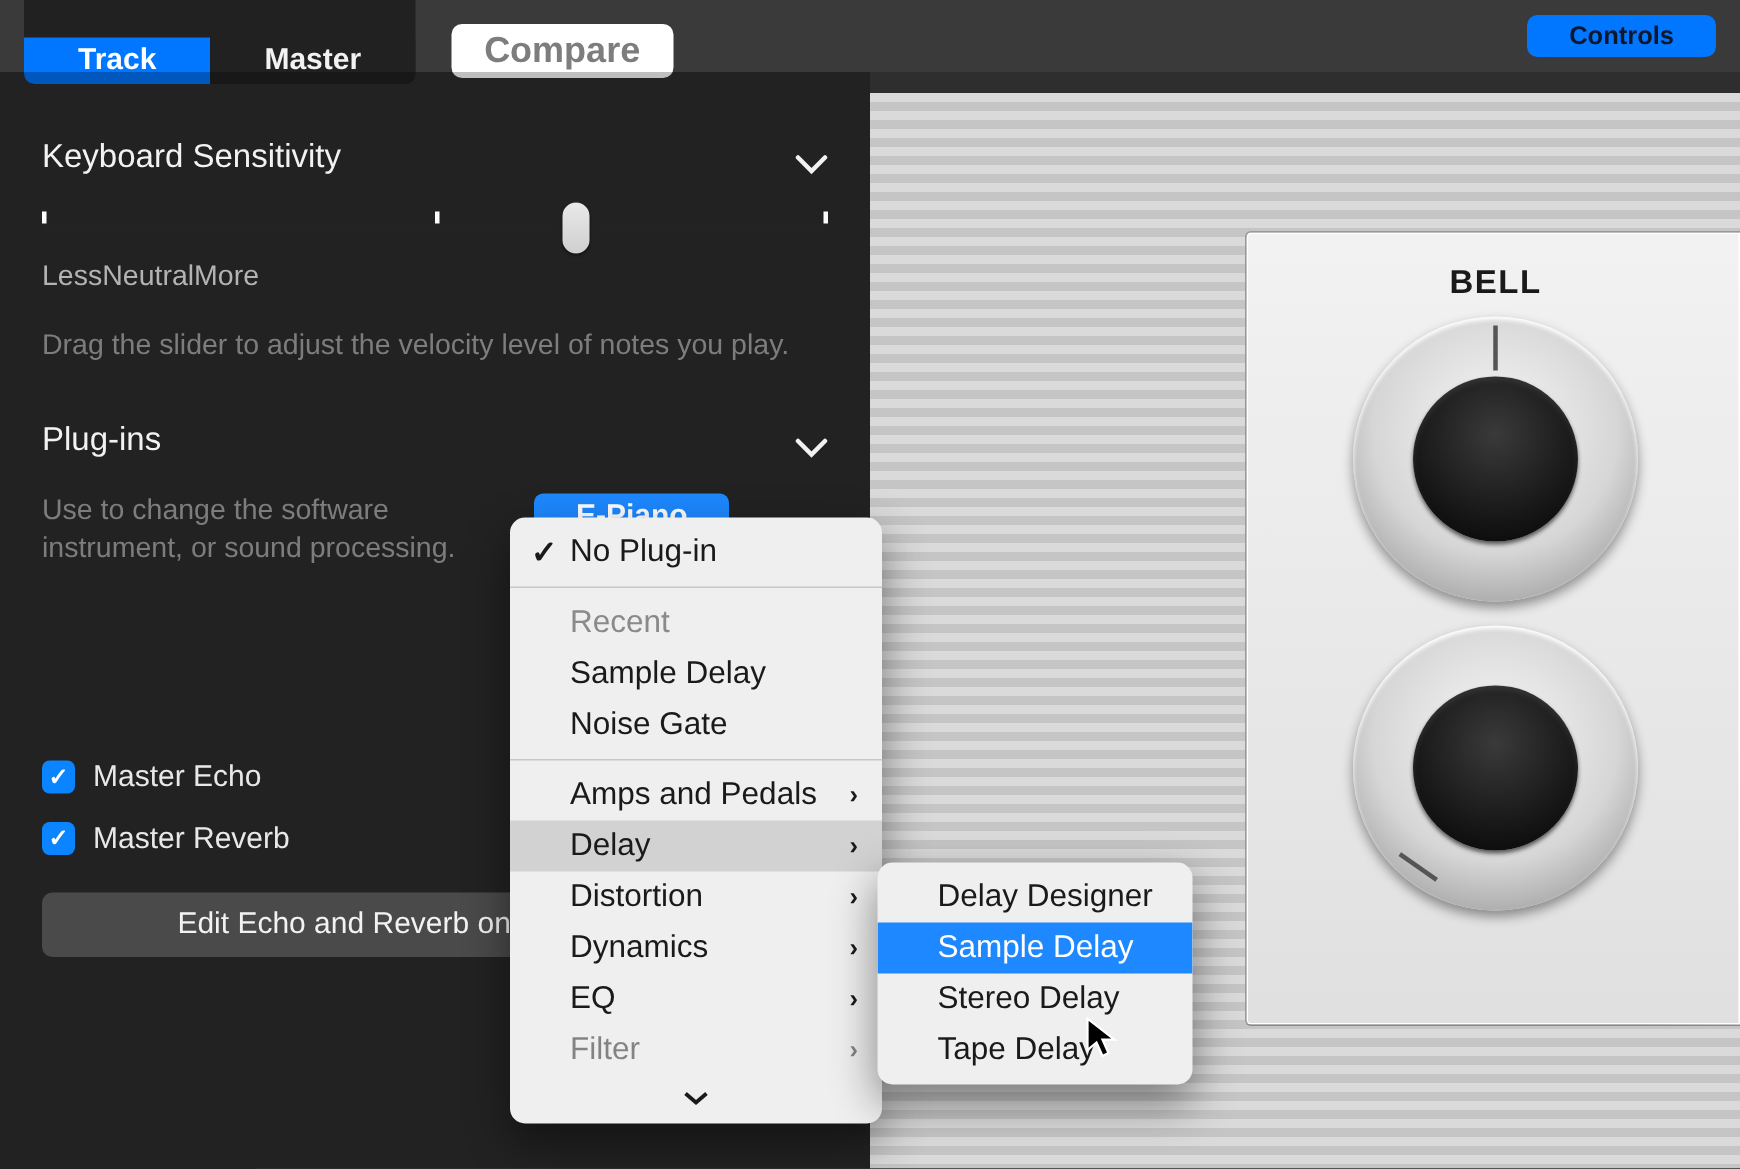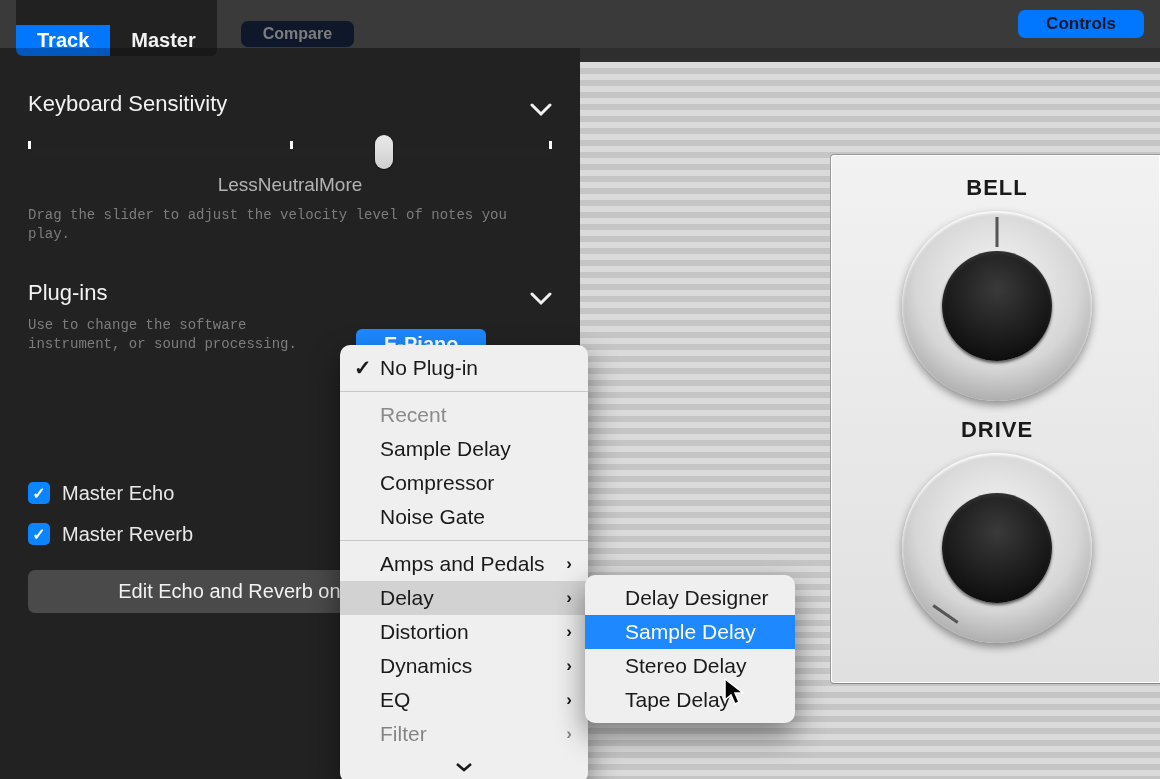--- a/index.html
+++ b/index.html
@@ -12,27 +12,27 @@
     position: relative;
   }
   
   .tabbar {
     position: absolute; left: 0; right: 0; top: 0; height: 48px;
     background: #3a3a3a;
     display: flex; align-items: center; padding: 0 16px;
   }
   .seg-left { display: flex; gap: 0; background: #212121; border-radius: 7px; overflow: hidden; }
   .seg-btn {
-    padding: 4px 21px; font-size: 20px; font-weight: 600; color: #f2f2f2;
+    padding: 4px 36px; font-size: 20px; font-weight: 600; color: #f2f2f2;
     background: #212121; border: none; cursor: pointer; margin-top: 32px;
   }
   .seg-btn.active { background: #0176ff; color: #fff; }
   .compare-btn {
-    margin-left: 24px; padding: 4px 22px; font-size: 16px; font-weight: 600;
-    background: #0f172a; color: #7d7d7d; border-radius: 7px; border: none; cursor: pointer; margin-top: 20px;
+    margin-left: 24px; padding: 4px 22px; font-size: 24px; font-weight: 600;
+    background: #ffffff; color: #7d7d7d; border-radius: 7px; border: none; cursor: pointer; margin-top: 20px;
   }
   .controls-btn {
     margin-left: auto; padding: 4px 28px; font-size: 17px; font-weight: 600;
     background: #0176ff; color: #0f172a; border-radius: 7px; border: none; cursor: pointer;
   }
 
   
   .left-panel {
     position: absolute; left: 0; top: 48px; width: 580px; height: 731px;
     background: rgba(0,0,0,0.25);
@@ -51,22 +51,22 @@
   .slider-track {
     position: relative; height: 5px; background: #232323; border-radius: 3px;
     margin-top: 32px; margin-bottom: 0;
   }
   .tick { position: absolute; top: -8px; width: 3px; height: 8px; background: #fdfdfd; }
   .slider-thumb {
     position: absolute; top: -14px; width: 18px; height: 34px; border-radius: 9px;
     background: linear-gradient(#e9e9e9, #cfcfcf);
     box-shadow: 0 1px 2px rgba(0,0,0,0.6);
   }
-  .slider-labels { display: flex; justify-content: center; font-size: 19px; color: #b3b3b3; margin-top: 20px; }
-  .hint { font-size: 14px; color: #7d7d7d; margin-top: 10px; line-height: 1.35; font-family: Liberation Mono, monospace; }
+  .slider-labels { display: flex; justify-content: flex-start; font-size: 19px; color: #b3b3b3; margin-top: 20px; }
+  .hint { font-size: 19px; color: #7d7d7d; margin-top: 22px; line-height: 1.35; }
 
   .plugin-chip {
     position: absolute; left: 356px; top: 329px;
     background: #1d88ff; color: #fff; font-size: 20px; font-weight: 600;
     padding: 4px 28px; border-radius: 6px;
   }
 
   .effect-row { display: flex; align-items: center; gap: 12px; margin-top: 18px; font-size: 20px; }
   .checkbox {
     width: 22px; height: 22px; border-radius: 5px; background: #0a84ff;
@@ -215,42 +215,38 @@
 
 <div class="right-surface">
   <div class="knob-panel">
     <div class="knob-block">
       <div class="knob-label">BELL</div>
       <div class="knob">
           <span class="ptr"></span>
         </div>
     </div>
     <div class="knob-block">
-      <div class="knob-label">DRIVE</div>
       <div class="knob">
           <span class="ptr" style="top:auto; bottom:14px; left:22%; transform:rotate(-55deg)"></span>
         </div>
     </div>
   </div>
 </div>
 
 <div class="menu primary">
   <div class="menu-item">
     <span class="check">✓</span>
     <span>No Plug-in</span>
   </div>
   <div class="menu-sep"></div>
   <div class="menu-item disabled">
     <span>Recent</span>
   </div>
   <div class="menu-item">
       <span>Sample Delay</span>
-    </div>
-  <div class="menu-item">
-      <span>Compressor</span>
     </div>
   <div class="menu-item">
       <span>Noise Gate</span>
     </div>
   <div class="menu-sep"></div>
   <div class="menu-item">
       <span>Amps and Pedals</span>
       <span class="submenu-arrow">›</span>
     </div>
   <div class="menu-item hover">

